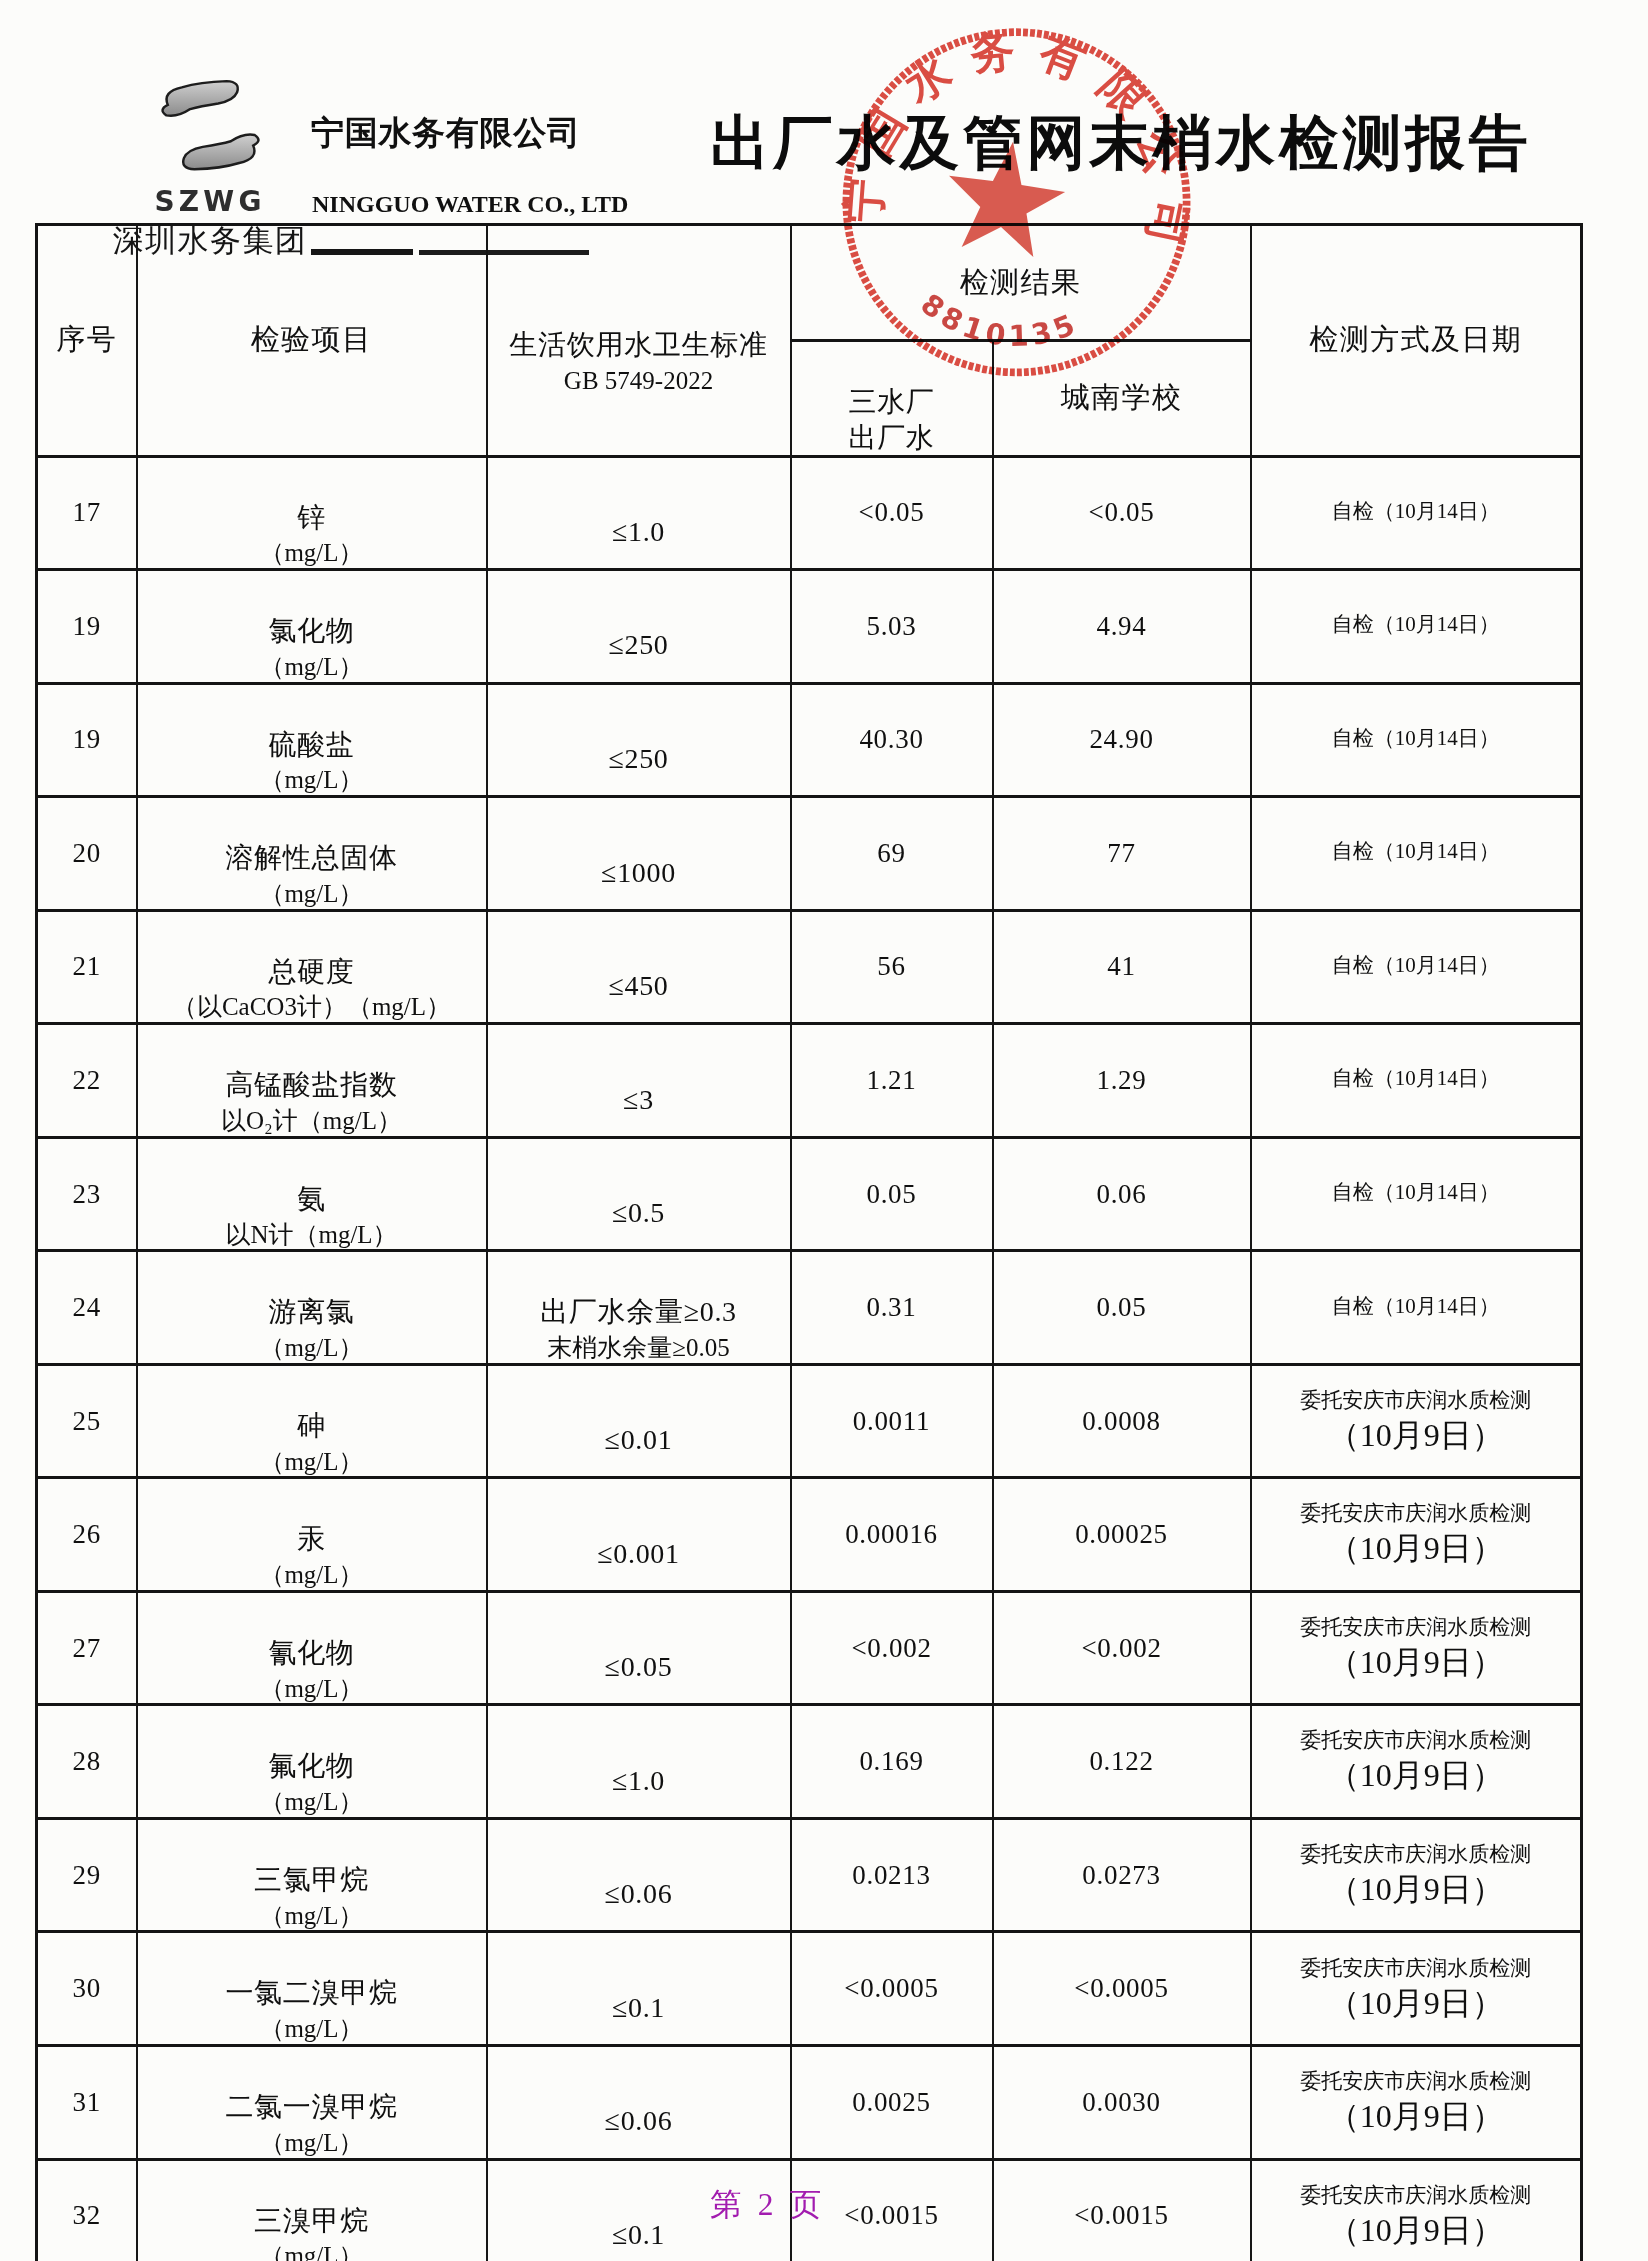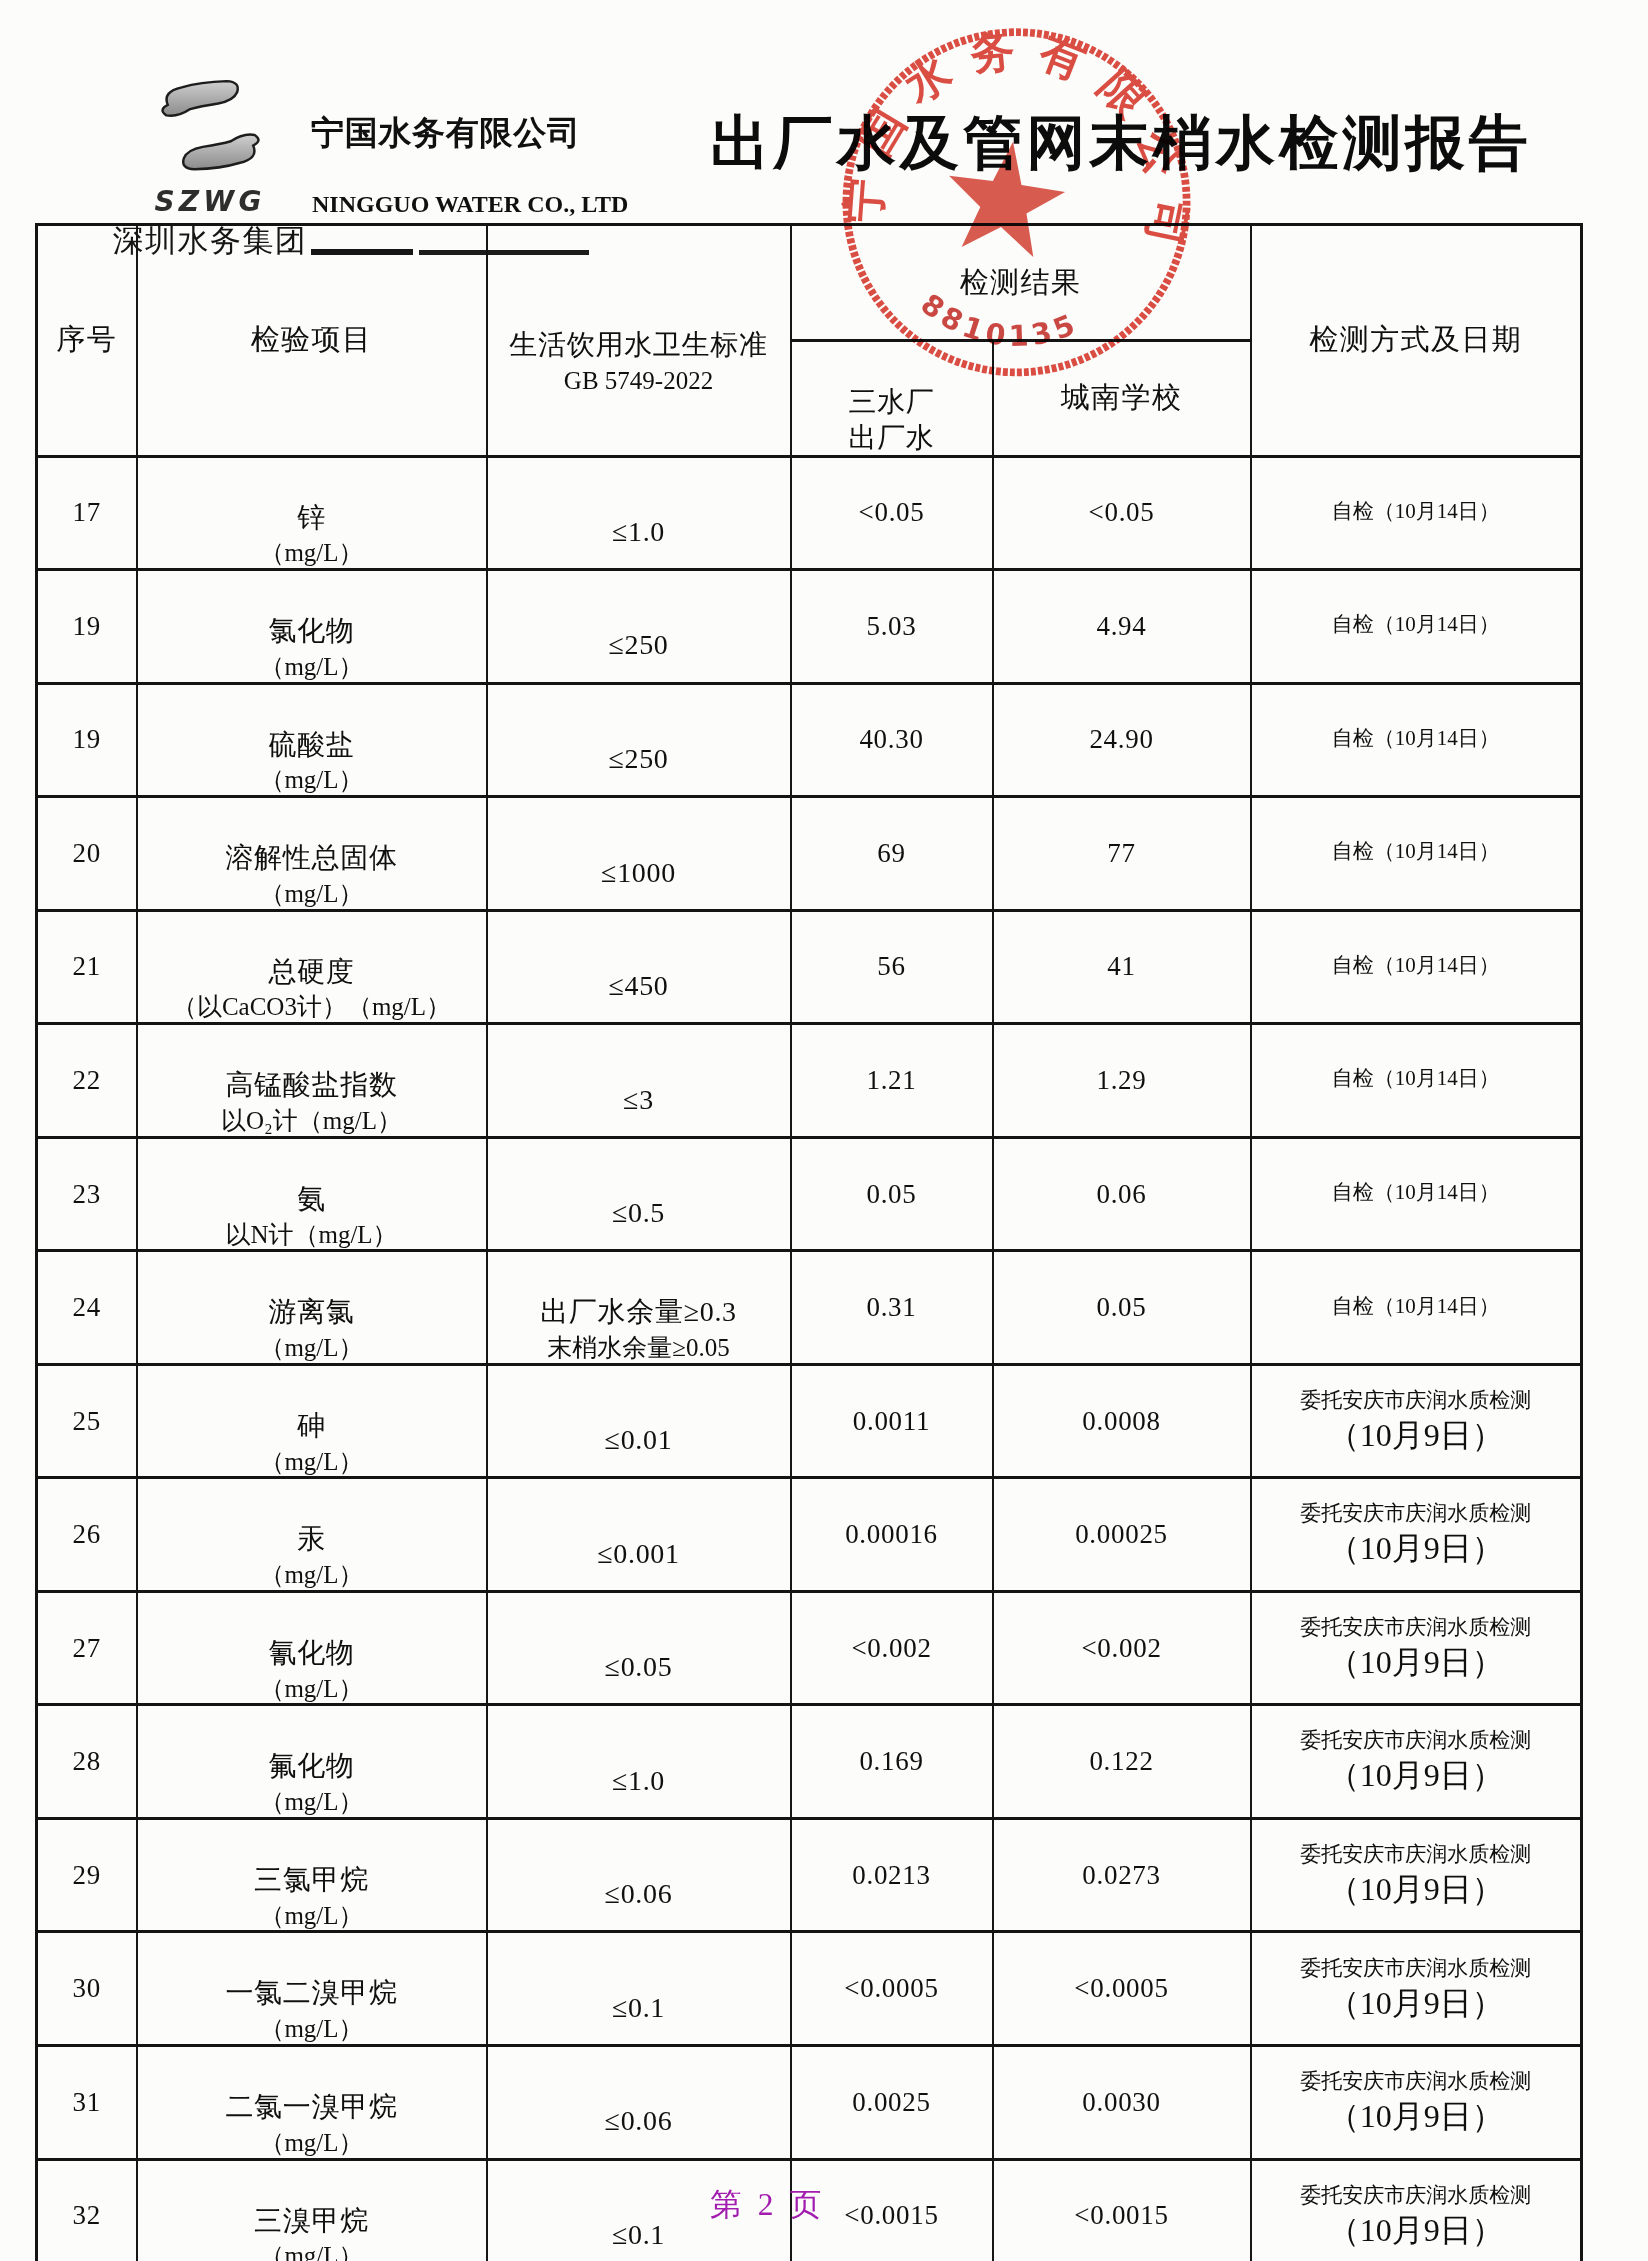--- a/index.html
+++ b/index.html
@@ -7,21 +7,21 @@
     position:relative; width:1648px; height:2261px; margin:0 auto;
     background:#fcfcfa; overflow:hidden;
     font-family:"Liberation Serif","DejaVu Serif",serif; color:#111;
   }
 
   
   .logo-block { position:absolute; left:105px; top:70px; width:210px; text-align:center; }
   .logo-svg { width:105px; height:109px; display:block; margin:0 auto; }
   .logo-letters {
     margin-top:5.6px; font-family:"DejaVu Sans","Liberation Sans",sans-serif;
-    font-weight:bold; font-style:italic; font-size:28px; letter-spacing:4.2px; color:#2e2e2e;
+    font-weight:bold; font-size:28px; letter-spacing:4.2px; color:#2e2e2e;
   }
   .group-name { margin-top:2px; font-size:31px; letter-spacing:1.4px; color:#151515; white-space:nowrap; }
 
   .company-cn {
     position:absolute; left:311px; top:111px; width:294px;
     font-family:"Liberation Sans","DejaVu Sans",sans-serif;
     font-weight:bold; font-size:33px; letter-spacing:0.7px; color:#101010; white-space:nowrap;
   }
   .company-en {
     position:absolute; left:312px; top:191px; width:294px;

